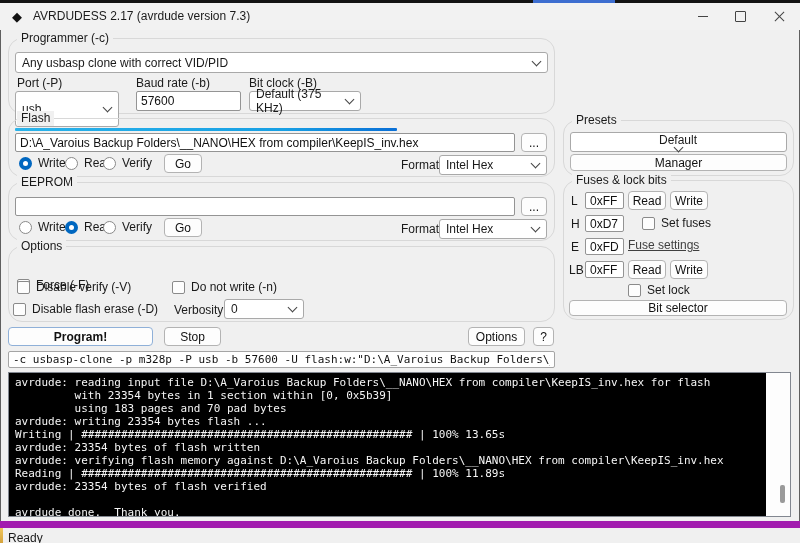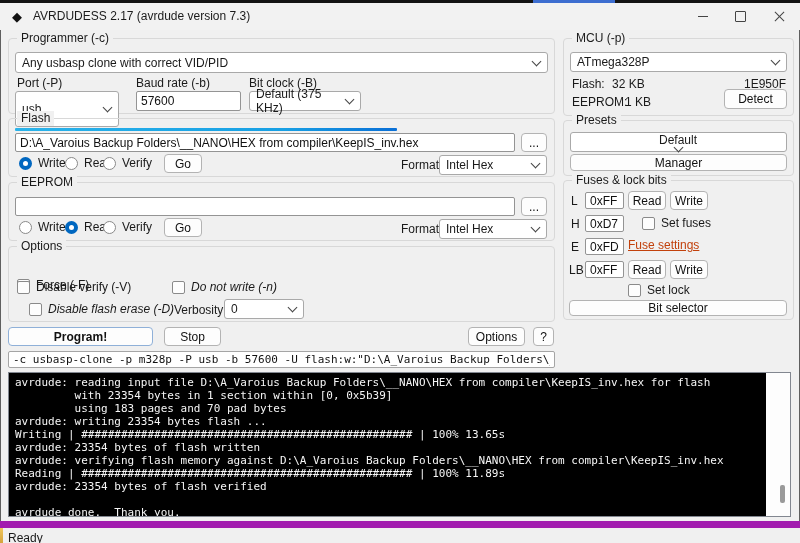--- a/index.html
+++ b/index.html
@@ -10,39 +10,39 @@
   .topstrip .blue{position:absolute;left:533px;top:0;width:82px;height:3px;background:#3d6ed0;}
   .titlebar{position:absolute;left:0;top:3px;width:800px;height:27px;background:#f2f2f2;}
   .title-ico{position:absolute;left:12px;top:6px;font-size:13px;color:#111;}
   .title-txt{position:absolute;left:33px;top:0;line-height:27px;font-size:12px;color:#1b1b1b;white-space:nowrap;}
   .wbtn{position:absolute;top:0;width:30px;height:27px;display:flex;align-items:center;justify-content:center;}
   .g-min{display:block;width:10px;height:0;border-top:1px solid #444;}
   .g-max{display:block;width:9px;height:9px;border:1px solid #444;border-radius:1px;}
   .g-close{position:relative;width:11px;height:11px;}
   .g-close::before,.g-close::after{content:"";position:absolute;left:5px;top:-1px;width:1px;height:13px;background:#444;}
   .g-close::before{transform:rotate(45deg);} .g-close::after{transform:rotate(-45deg);}
-  .group{position:absolute;border:1px solid #d8d8d8;border-radius:4px;}
+  .group{position:absolute;border:1px solid #d8d8d8;border-radius:14px;}
   .legend{position:absolute;top:-8px;left:8px;background:#f0f0f0;padding:0 4px;font-size:12px;line-height:15px;white-space:nowrap;}
   .lbl{position:absolute;font-size:12px;white-space:nowrap;}
   .tb{position:absolute;background:#fff;border:1px solid #949494;border-radius:2px;font-size:12px;
       padding:0 4px;box-sizing:border-box;font-family:"Liberation Sans",sans-serif;color:#111;outline:none;}
   .mono{font-family:"DejaVu Sans Mono",monospace;font-size:11px;}
   .combo{position:absolute;background:#fff;border:1px solid #a9a9a9;border-radius:3px;font-size:12px;
          display:flex;align-items:center;justify-content:space-between;padding:0 7px 0 6px;box-sizing:border-box;}
   .chev{width:6px;height:6px;border-right:1.4px solid #444;border-bottom:1.4px solid #444;
         transform:rotate(45deg);margin-top:-3px;flex:none;}
   .btn{position:absolute;background:#fdfdfd;border:1px solid #b3b3b3;border-radius:4px;font-size:12px;
        display:flex;align-items:center;justify-content:center;box-sizing:border-box;color:#111;}
   .btn.primary{font-weight:bold;border-color:#8fb0d8;}
   .opt{position:absolute;display:flex;gap:6px;align-items:center;font-size:12px;white-space:nowrap;}
   .radio{width:13px;height:13px;border-radius:50%;box-sizing:border-box;background:#fff;border:1px solid #8a8a8a;flex:none;}
   .radio.sel{border:4px solid #0067c0;}
   .check{width:13px;height:13px;border:1px solid #8a8a8a;border-radius:2px;background:#fdfdfd;box-sizing:border-box;flex:none;}
   .usagebar{position:absolute;left:6px;top:9px;height:3px;background:linear-gradient(to right,#2ab3ea 0%,#18a0e4 70%,#0a6fd6 100%);border-radius:1px;}
-  .link{font-size:12px;color:#c2410c;text-decoration:underline;white-space:nowrap;}
+  .link{font-size:12px;color:#404040;text-decoration:underline;white-space:nowrap;}
   .consolewrap{position:absolute;left:8px;top:372px;width:783px;height:145px;border:1px solid #828790;
                box-sizing:border-box;display:flex;background:#fdfdfd;gap:9px;}
   .console{flex:1;margin:0;background:#000;color:#f5f5f5;font-family:"DejaVu Sans Mono",monospace;
            font-size:11px;line-height:13px;padding:3px 6px;white-space:pre;overflow:hidden;}
   .vscroll{width:15px;position:relative;background:#fdfdfd;flex:none;}
   .vthumb{position:absolute;left:5px;top:112px;width:5px;height:18px;background:#9a9a9a;border-radius:2px;}
   .statusbar{position:absolute;left:0;top:521px;width:800px;height:22px;background:#f0f0f0;border-top:7px solid #a21caf;box-sizing:border-box;}
   .statusbar .accent{position:absolute;left:0;top:0;width:3px;height:22px;background:linear-gradient(#f0c75c,#c8912c);}
   .statusbar .txt{position:absolute;left:8px;line-height:21px;font-size:12px;}
 </style>
@@ -149,25 +149,25 @@
   <div class="group" style="left:8px;top:246px;width:545px;height:74px;">
     <span class="legend">Options</span>
     <div class="opt" style="left:8px;top:11px;margin-top:20px;">
       <span class="check"></span>
       <span>Force (-F)</span>
     </div>
     <div class="opt" style="left:8px;top:33px;">
       <span class="check"></span>
       <span>Disable verify (-V)</span>
     </div>
-    <div class="opt" style="left:20px;top:55px;font-style:italic;">
+    <div class="opt" style="left:4px;top:55px;">
       <span class="check"></span>
       <span>Disable flash erase (-D)</span>
     </div>
-    <div class="opt" style="left:163px;top:33px;font-style:italic;">
+    <div class="opt" style="left:163px;top:33px;">
       <span class="check"></span>
       <span>Do not write (-n)</span>
     </div>
     <span class="lbl" style="left:165px;top:56px;">Verbosity</span>
     <div class="combo" style="left:215px;top:52px;width:80px;height:20px;">
       <span>0</span>
       <span class="chev"></span>
     </div>
   </div>
 
@@ -179,35 +179,20 @@
     </div>
   <div class="btn" style="left:468px;top:327px;width:57px;height:19px;">
       <span>Options</span>
     </div>
   <div class="btn" style="left:533px;top:327px;width:21px;height:19px;">
       <span>?</span>
     </div>
 
   <input class="tb mono" style="left: 8px; top: 351px; width: 547px; height: 17px; border-color: rgb(165, 165, 165);" value="-c usbasp-clone -p m328p -P usb -b 57600 -U flash:w:&quot;D:\A_Varoius Backup Folders\__NANO\HEX from compiler\Kee">
 
-  <div class="group" style="left:563px;top:38px;width:229px;height:76px;">
-    <span class="legend">MCU (-p)</span>
-    <div class="combo" style="left:6px;top:13px;width:217px;height:20px;">
-      <span>ATmega328P</span>
-      <span class="chev"></span>
-    </div>
-    <span class="lbl" style="left:8px;top:38px;">Flash:</span>
-    <span class="lbl" style="left:48px;top:38px;">32 KB</span>
-    <span class="lbl" style="right:7px;top:38px;">1E950F</span>
-    <span class="lbl" style="left:8px;top:56px;">EEPROM:</span>
-    <span class="lbl" style="left:61px;top:56px;">1 KB</span>
-    <div class="btn" style="left:160px;top:50px;width:63px;height:20px;">
-        <span>Detect</span>
-      </div>
-  </div>
 
   <div class="group" style="left:563px;top:120px;width:229px;height:54px;">
     <span class="legend">Presets</span>
     <div class="combo" style="left:6px;top:11px;width:217px;height:20px;flex-direction:column;">
       <span>Default</span>
       <span class="chev"></span>
     </div>
     <div class="btn" style="left:6px;top:33px;width:217px;height:17px;">
         <span>Manager</span>
       </div>

